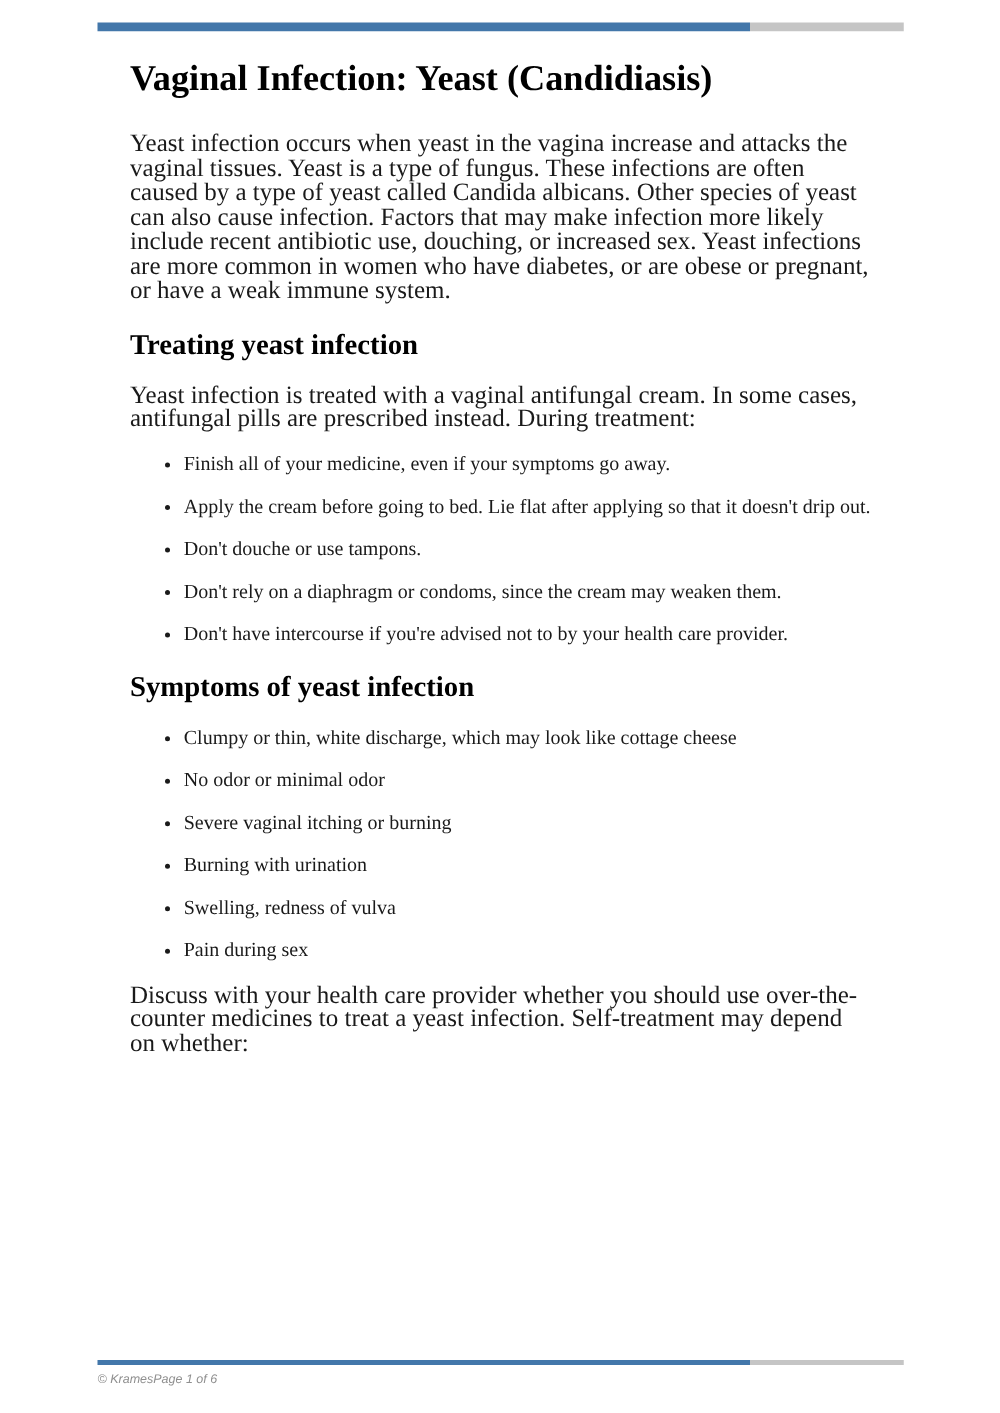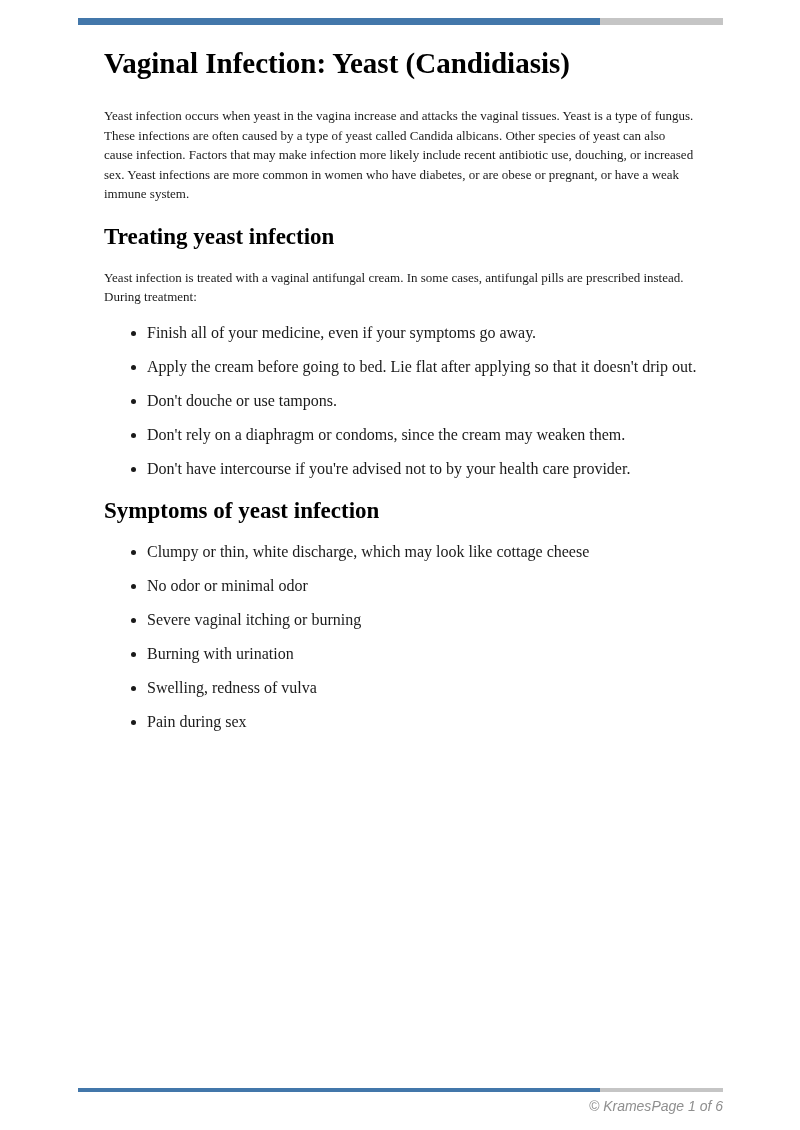--- a/index.html
+++ b/index.html
@@ -48,21 +48,21 @@
     color: #000;
   }
   h2 {
     font-size: 23px;
     line-height: 27px;
     font-weight: bold;
     margin: 19px 0 18px 0;
     color: #000;
   }
   p {
-    font-size: 13px;
+    font-size: 20px;
     line-height: 19.5px;
     margin: 0 0 16px 0;
   }
   ul {
     margin: 0 0 16px 0;
     padding: 0 0 0 43px;
     list-style-type: disc;
   }
   li {
     font-size: 16px;
@@ -78,25 +78,25 @@
     top: 1088px;
   }
   .accent-bar.bottom {
     position: static;
     width: 100%;
     height: 4px;
   }
   .footer-row {
     margin-top: 6px;
     display: flex;
-    justify-content: flex-end;
+    justify-content: flex-start;
     align-items: baseline;
     font-family: "Liberation Sans", sans-serif;
     font-style: italic;
-    font-size: 14px;
+    font-size: 10px;
     color: var(--footer-text);
   }
 </style>
 </head>
 <body>
 
 <div class="page">
 
   <div class="accent-bar top">
     <div class="bar-blue"></div>
@@ -127,20 +127,21 @@
         <li>Clumpy or thin, white discharge, which may look like cottage cheese</li>
         <li>No odor or minimal odor</li>
         <li>Severe vaginal itching or burning</li>
         <li>Burning with urination</li>
         <li>Swelling, redness of vulva</li>
         <li>Pain during sex</li>
       </ul>
     </section>
 
     <section>
+      <p>Discuss with your health care provider whether you should use over-the-counter medicines to treat a yeast infection. Self-treatment may depend on whether:</p>
     </section>
 
   </main>
 
   <footer class="footer">
     <div class="accent-bar bottom">
       <div class="bar-blue"></div>
       <div class="bar-gray"></div>
     </div>
     <div class="footer-row">

